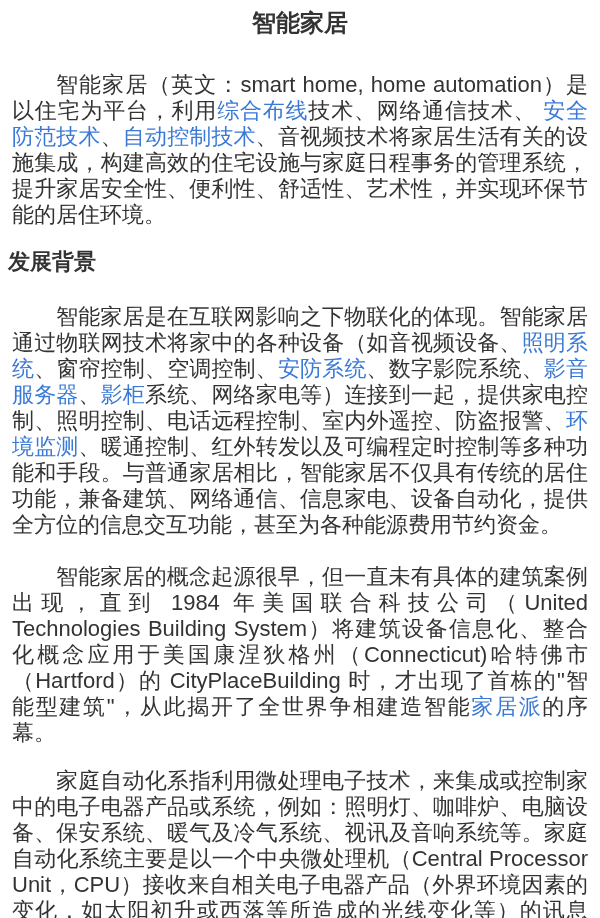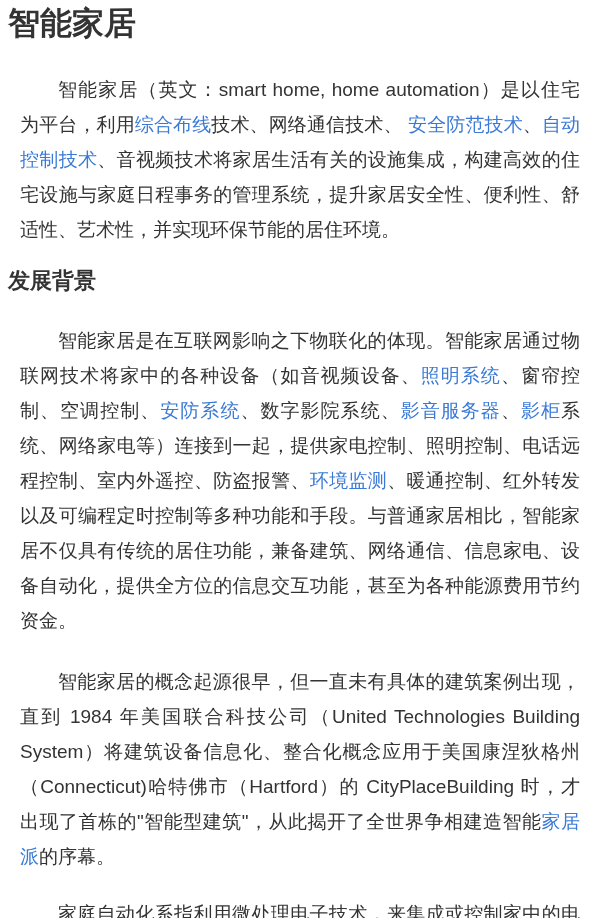--- a/index.html
+++ b/index.html
@@ -10,32 +10,32 @@
   html,body{margin:0;padding:0;}
   body{
     width:600px;height:918px;overflow:hidden;
     background:var(--bg);
     color:var(--text);
     font-family:"Liberation Serif","DejaVu Serif",serif;
   }
   .page{padding:2px 8px 0 8px;}
   h1.article-title{
     font-family:"Liberation Sans","DejaVu Sans",sans-serif;
-    font-size:32px;line-height:38px;font-weight:700;
-    margin:2px 0 0 0;color:var(--text);
+    font-size:24px;line-height:38px;font-weight:700;
+    margin:2px 0 0 0;color:var(--text);text-align:center;
   }
   h2.section-heading{
     font-family:"Liberation Sans","DejaVu Sans",sans-serif;
     font-size:22px;line-height:28px;font-weight:700;
     margin:20px 0 0 0;color:var(--text);
   }
   p.body-para{
-    font-size:19px;line-height:35px;
+    font-size:22px;line-height:26px;
     text-align:justify;text-indent:2em;
-    margin:12px;color:var(--text);
+    margin:4px;color:var(--text);
   }
   p.mt-intro{margin-top:30px;}
   p.mt-p2{margin-top:28px;}
   p.mt-p3{margin-top:26px;}
   p.mt-sub{margin-top:28px;}
   p.mt-p4{margin-top:22px;}
   p.subheading{
     font-family:"Liberation Sans","DejaVu Sans",sans-serif;
     font-weight:700;
   }

